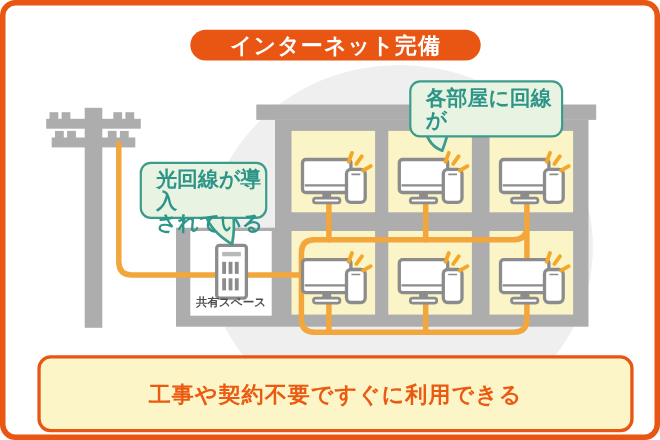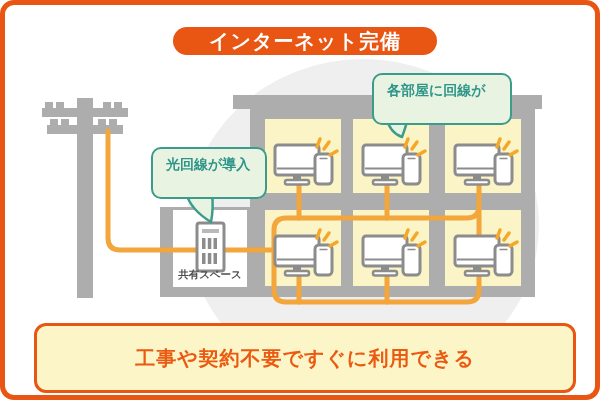--- a/index.html
+++ b/index.html
@@ -10,25 +10,25 @@
   }
   #art{position:absolute;left:0;top:0;}
   .overlay{position:absolute;box-sizing:border-box;}
   #title-banner{
     left:168px;top:22px;width:264px;height:28px;background:#E95513;border-radius:14px;
     color:#fff;font-weight:bold;font-size:20px;letter-spacing:1px;
     display:flex;align-items:center;justify-content:center;
   }
   .callout{
     background:#E9F3E2;border:2.5px solid #3B9C8C;border-radius:10px;
-    color:#2D9588;font-weight:bold;font-size:14px;line-height:20px;
+    color:#2D9588;font-weight:bold;font-size:19px;line-height:20px;
     padding:5px 0 0 13px;
   }
   #callout-rooms{left:367px;top:68px;width:140px;height:52px;}
-  #callout-fiber{left:122px;top:142px;width:116px;height:52px;margin-left:24px;}
+  #callout-fiber{left:122px;top:142px;width:116px;height:52px;}
   #shared-space-label{
     left:164px;top:263px;width:82px;text-align:center;
     color:#4E4E4E;font-weight:bold;font-size:10.5px;
   }
   #bottom-banner{
     left:29px;top:318px;width:542px;height:70px;background:#FCF5C8;
     border:3px solid #E95513;border-radius:12px;
     color:#EA5A10;font-weight:bold;font-size:20px;letter-spacing:1px;
     display:flex;align-items:center;justify-content:center;
   }
@@ -123,20 +123,21 @@
   <div class="overlay" id="title-banner">
     <span>インターネット完備</span>
   </div>
 
   <div class="overlay callout" id="callout-rooms">
     <span class="line">各部屋に回線が</span>
   </div>
 
   <div class="overlay callout" id="callout-fiber">
     <span class="line">光回線が導入</span>
+    <span class="line">されている</span>
   </div>
 
   <div class="overlay" id="shared-space-label">共有スペース</div>
 
   <div class="overlay" id="bottom-banner">
     <span>工事や契約不要ですぐに利用できる</span>
   </div>
 
 </div>
 

